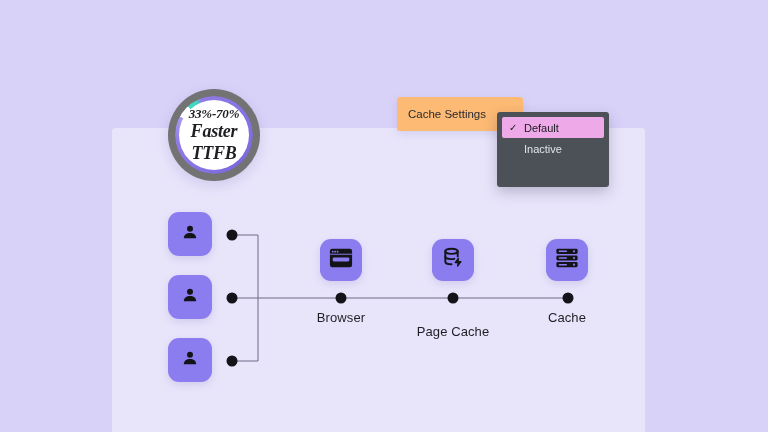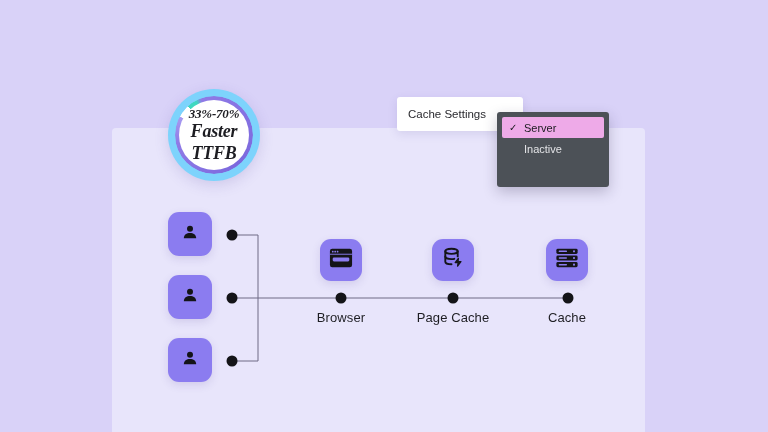--- a/index.html
+++ b/index.html
@@ -26,21 +26,21 @@
     background: #e8e5fb;
     border-radius: 4px 4px 0 0;
   }
 
   
   #gauge {
     position: absolute;
     left: 168px; top: 89px;
     width: 92px; height: 92px;
     border-radius: 50%;
-    background: #7dd3fc;
+    background: #737373;
     box-shadow: 0 4px 14px rgba(90,70,160,.18);
     display: flex; align-items: center; justify-content: center;
   }
   #gauge-ring {
     position: absolute;
     left: 7px; top: 7px;
     width: 78px; height: 78px;
     border-radius: 50%;
     background:
       conic-gradient(from 318deg,
@@ -69,21 +69,21 @@
     line-height: 1.18;
   }
   #gauge-text .l1 { font-size: 13px; letter-spacing: -0.2px; display: block; }
   #gauge-text .l2 { font-size: 18px; letter-spacing: -0.2px; display: block; }
 
   
   #cache-card {
     position: absolute;
     left: 397px; top: 97px;
     width: 126px; height: 34px;
-    background: #ffffff;
+    background: #fdba74;
     border-radius: 3px;
     box-shadow: 0 3px 10px rgba(80,60,150,.13);
     display: flex; align-items: center;
     padding-left: 11px;
   }
   #cache-card .lbl {
     font-size: 11.5px;
     color: #2a2a2f;
   }
 
@@ -149,21 +149,21 @@
 
   .node-label {
     position: absolute;
     font-size: 13px;
     color: #1e1e23;
     text-align: center;
     width: 90px;
     letter-spacing: .1px;
   }
   #label-0 { left: 296px; top: 310px; }
-  #label-1 { left: 408px; top: 310px; }
+  #label-1 { left: 408px; top: 324px; }
   #label-2 { left: 522px; top: 310px; }
 </style>
 </head>
 <body>
 
 <div id="stage">
 
   <div id="panel"></div>
 
   <svg id="wires" viewBox="0 0 768 432">
@@ -190,21 +190,21 @@
     </div>
   </div>
 
   <div id="cache-card">
     <span class="lbl">Cache Settings</span>
   </div>
 
   <div id="dropdown">
     <div class="dd-item selected">
       <span class="dd-check">✓</span>
-      <span>Server</span>
+      <span>Default</span>
     </div>
     <div class="dd-item">
       <span>Inactive</span>
     </div>
   </div>
 
   <div class="user-tile" id="user-0">
     <span>
       <svg width="20" height="20" viewBox="0 0 24 24" fill="#141418">
         <circle cx="12" cy="8" r="3.6"></circle>

